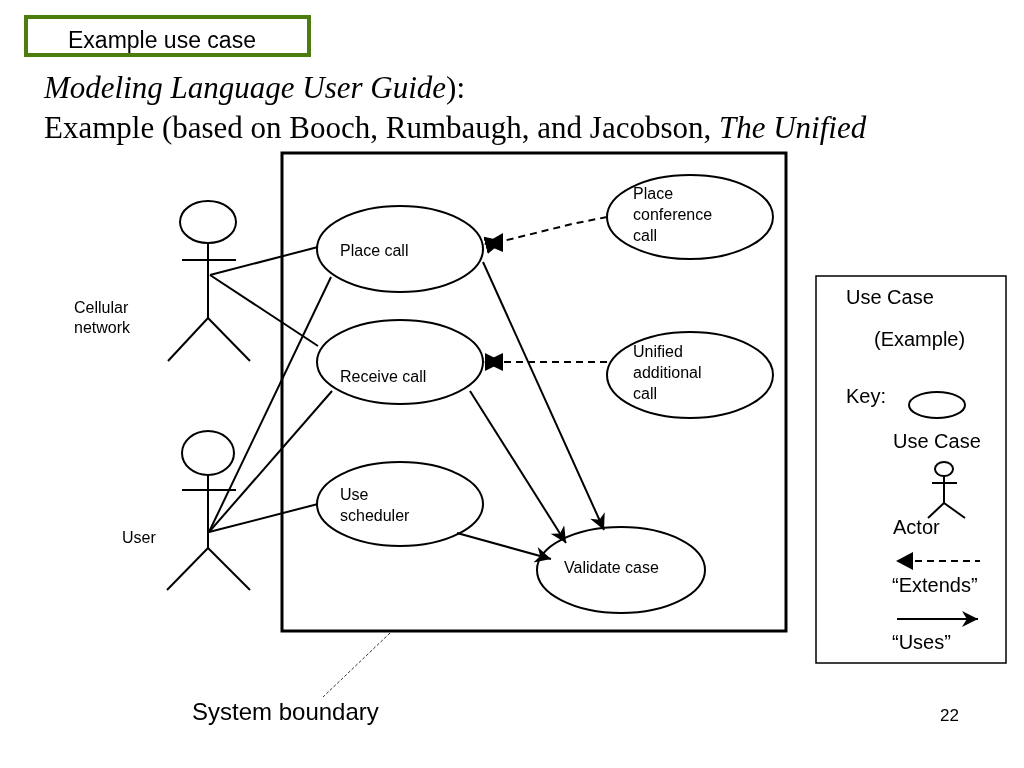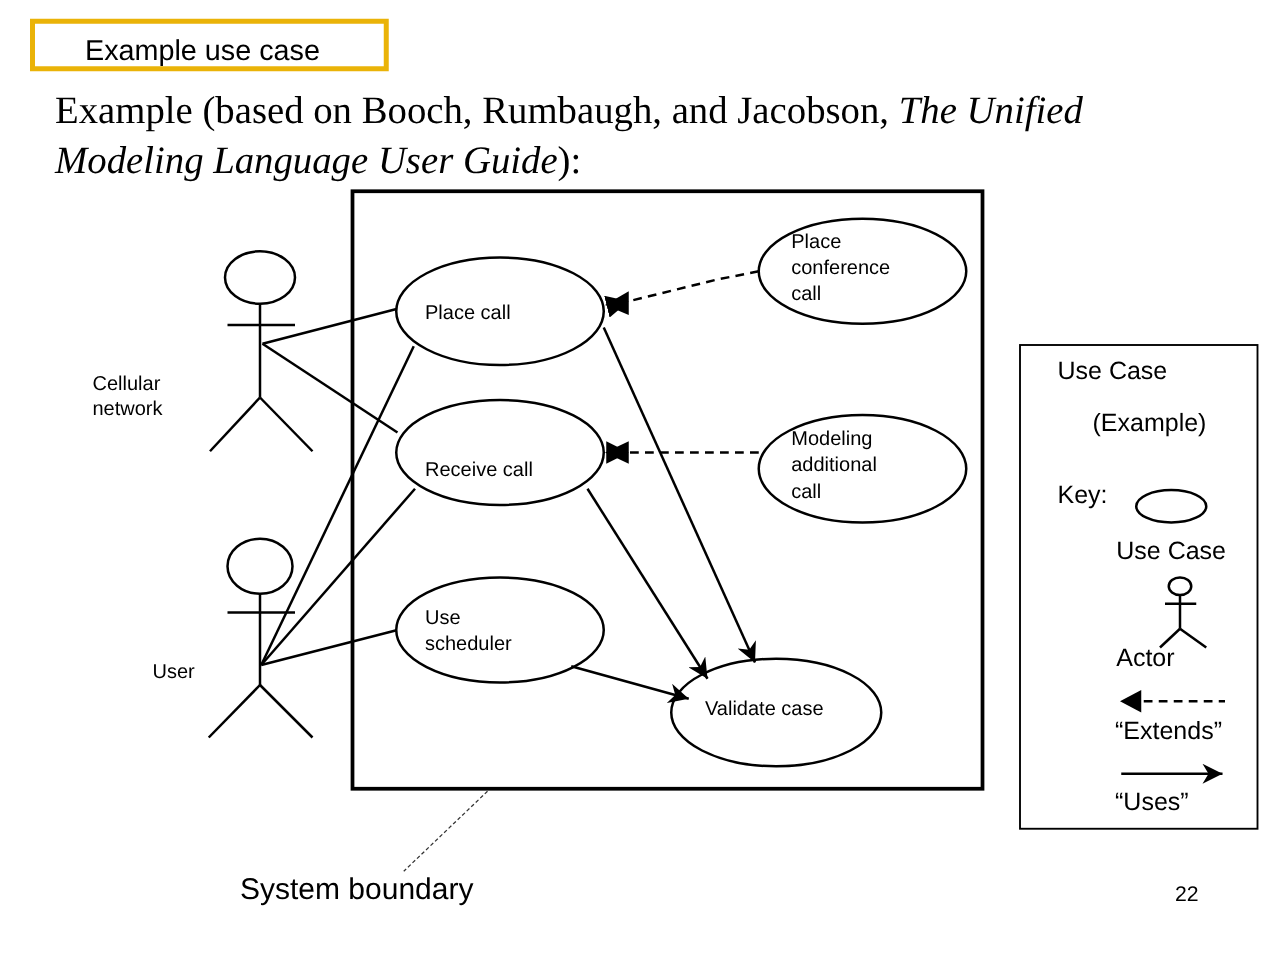--- a/index.html
+++ b/index.html
@@ -1,37 +1,37 @@
 <!DOCTYPE html>
 <html><head>
 <meta charset="utf-8">
 <style>
   html, body { margin:0; padding:0; background:#ffffff; }
   body { width:1024px; height:768px; position:relative; overflow:hidden; font-family:"Liberation Sans", sans-serif; color:#000; }
-  .title-box { position:absolute; left:24px; top:15px; width:287px; height:42px; border:4px solid #eab308; box-sizing:border-box; }
+  .title-box { position:absolute; left:24px; top:15px; width:287px; height:42px; border:4px solid #4d7c0f; box-sizing:border-box; }
   .title-box span { position:absolute; left:40px; top:8px; font-size:23px; font-family:"Liberation Sans", sans-serif; }
   .subtitle { position:absolute; left:44px; top:68px; font-family:"Liberation Serif", serif; font-size:31px; line-height:40px; white-space:nowrap; }
   .subtitle i { font-style:italic; }
   svg.diagram { position:absolute; left:0; top:0; }
   .lbl { position:absolute; font-size:16px; text-align:left; line-height:21px; white-space:nowrap; }
   .lbl-l { position:absolute; font-size:16px; line-height:20px; white-space:nowrap; }
   .legend-txt { position:absolute; font-size:20px; white-space:nowrap; }
   .sysb { position:absolute; left:192px; top:698px; font-size:24px; }
   .pagenum { position:absolute; left:940px; top:706px; font-size:17px; }
 </style>
 </head>
 <body>
 
 <div class="title-box">
   <span>Example use case</span>
 </div>
 
 <div class="subtitle">
+  <div><i>Modeling Language User Guide</i><span>):</span></div>
   <div><span>Example (based on Booch, Rumbaugh, and Jacobson, </span><i>The Unified</i></div>
-  <div><i>Modeling Language User Guide</i><span>):</span></div>
 </div>
 
 <svg class="diagram" width="1024" height="768" viewBox="0 0 1024 768">
   <defs>
     <marker id="arrowTri" viewBox="0 0 10 10" refX="10" refY="5" markerWidth="10" markerHeight="10" markerUnits="userSpaceOnUse" orient="auto">
       <path d="M0,0 L10,5 L0,10 z" fill="#000"></path>
     </marker>
     <marker id="arrowBig" viewBox="0 0 10 10" refX="10" refY="5" markerWidth="18" markerHeight="16" markerUnits="userSpaceOnUse" orient="auto">
       <path d="M0,0 L10,5 L0,10 L3,5 z" fill="#000"></path>
     </marker>
@@ -116,21 +116,21 @@
   <div>Use</div>
   <div>scheduler</div>
 </div>
 <div class="lbl" style="left:564px; top:557px; width:120px;">Validate case</div>
 <div class="lbl" style="left:633px; top:183px; width:120px;">
   <div>Place</div>
   <div>conference</div>
   <div>call</div>
 </div>
 <div class="lbl" style="left:633px; top:341px; width:120px;">
-  <div>Modeling</div>
+  <div>Unified</div>
   <div>additional</div>
   <div>call</div>
 </div>
 
 <div class="legend-txt" style="left:846px; top:286px;">Use Case</div>
 <div class="legend-txt" style="left:858px; top:328px;margin-left:16px;">(Example)</div>
 <div class="legend-txt" style="left:846px; top:385px;">Key:</div>
 <div class="legend-txt" style="left:893px; top:430px;">Use Case</div>
 <div class="legend-txt" style="left:893px; top:516px;">Actor</div>
 <div class="legend-txt" style="left:892px; top:574px;">“Extends”</div>

